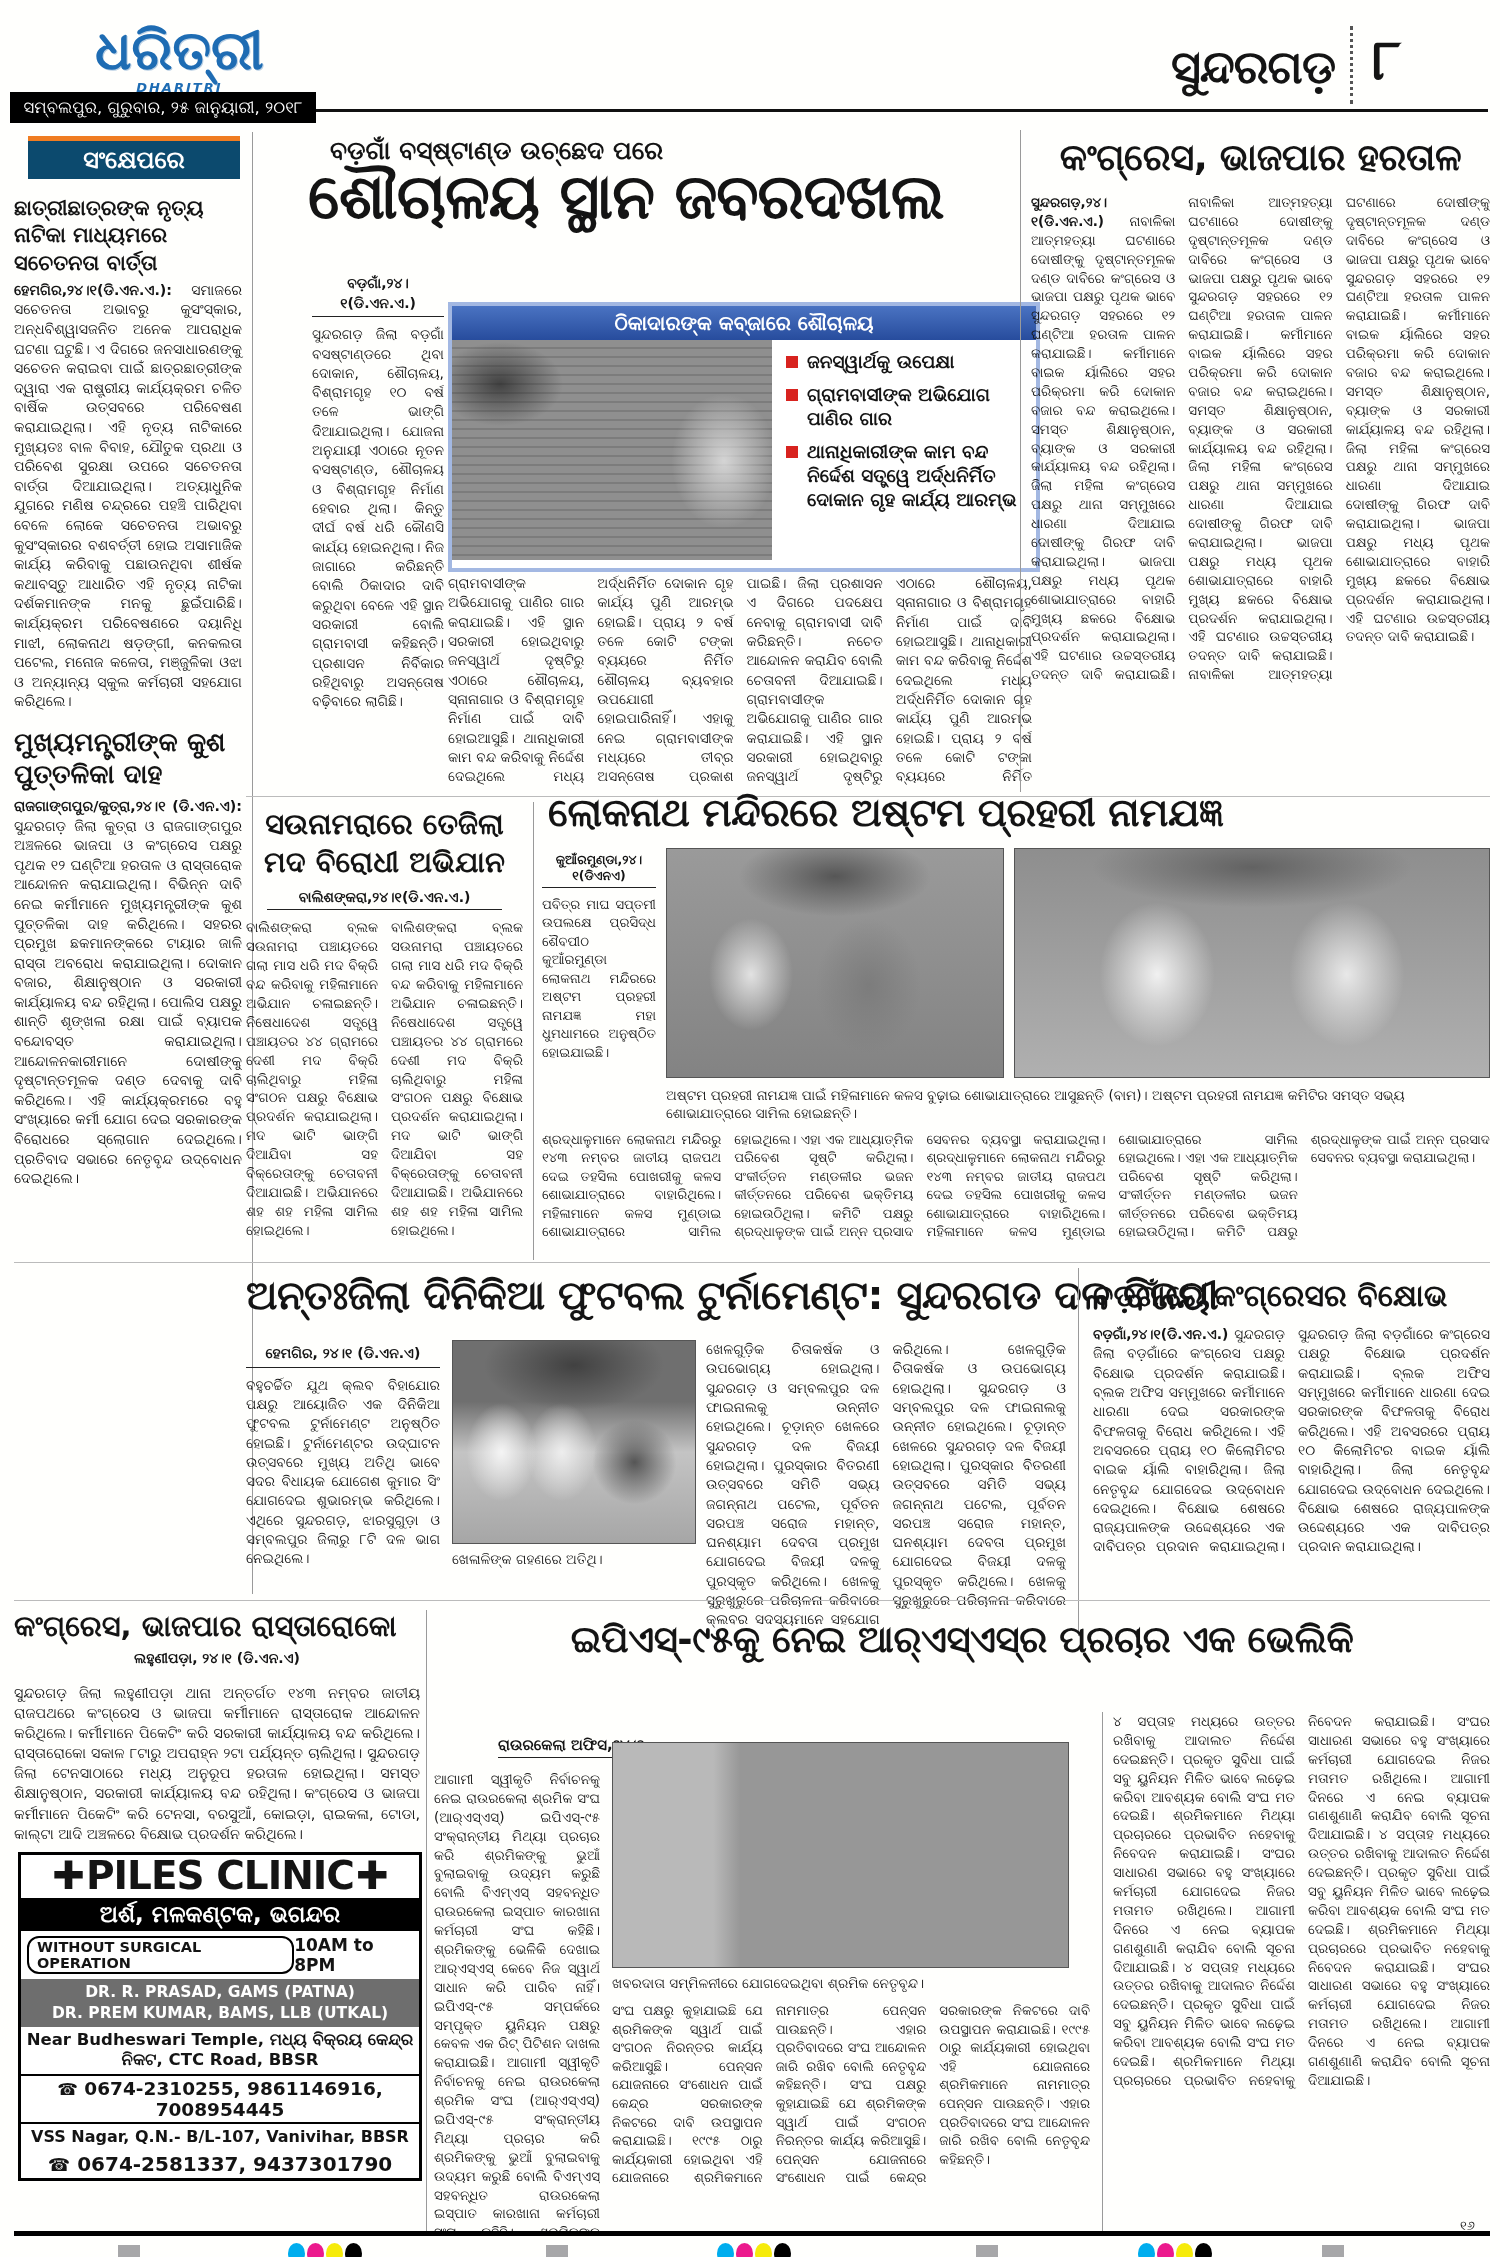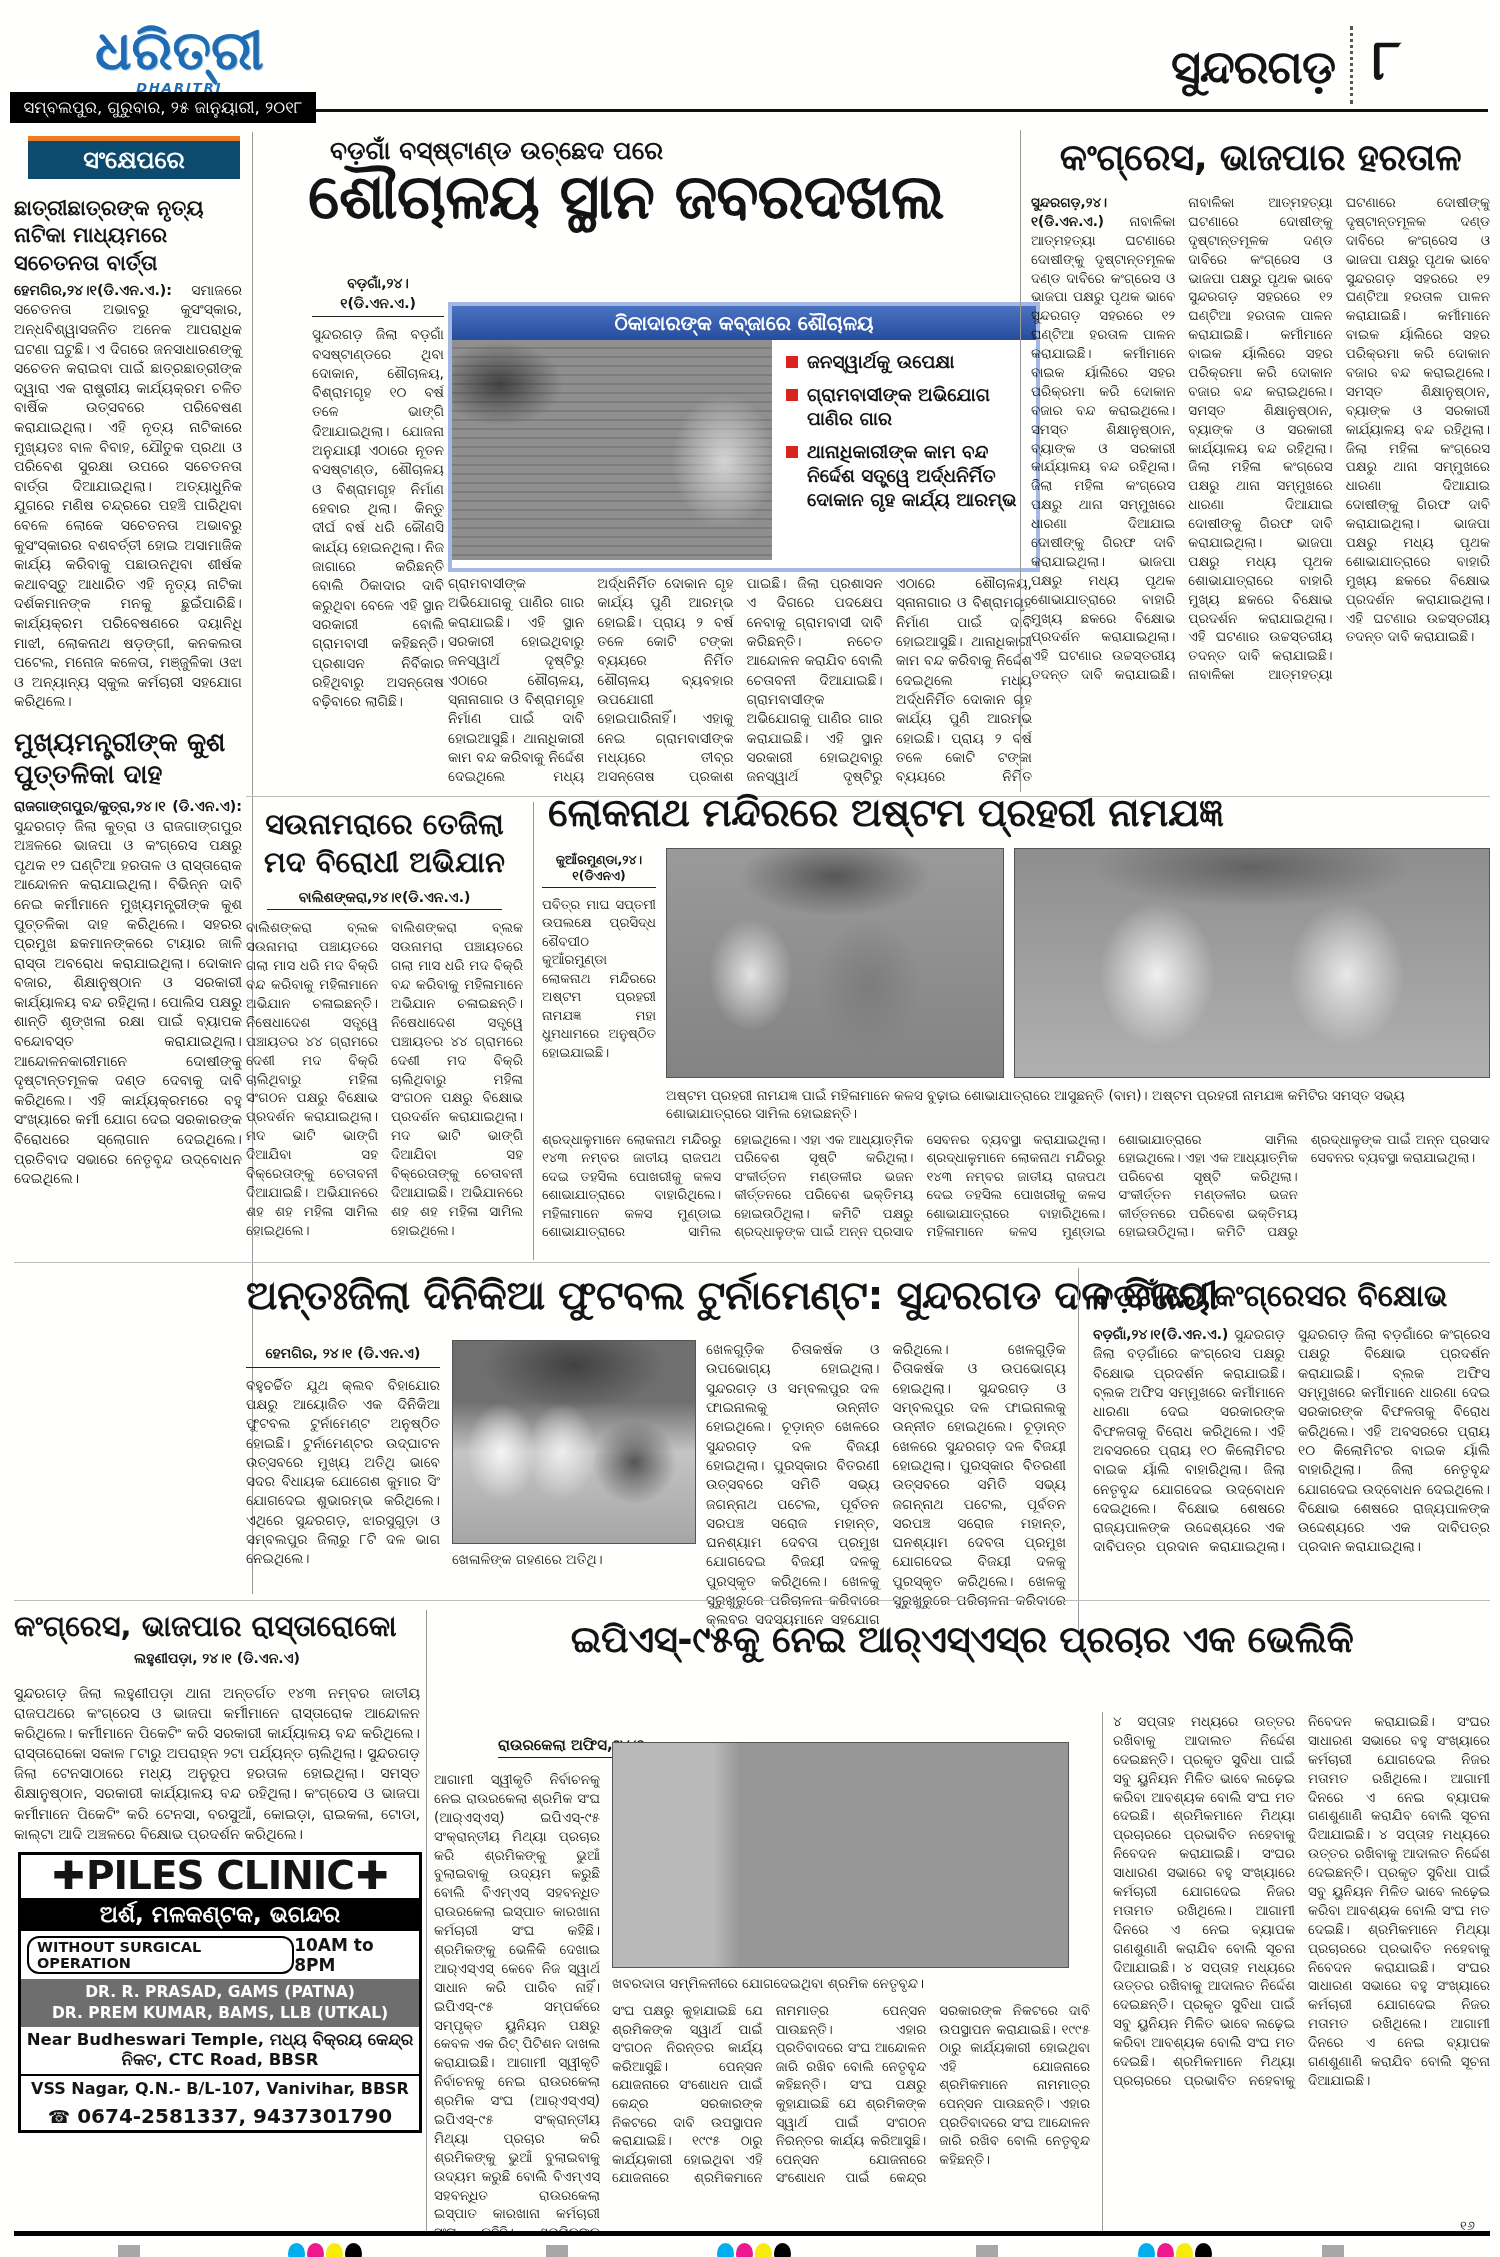--- a/index.html
+++ b/index.html
@@ -204,20 +204,21 @@
     <div class="ad-odia">ଅର୍ଶ, ମଳକଣ୍ଟକ, ଭଗନ୍ଦର</div>
     <div class="ad-row3">
       <span class="ad-wso">WITHOUT SURGICAL OPERATION</span>
       <span class="ad-hours">10AM to 8PM</span>
     </div>
     <div class="ad-docs">
       <div>DR. R. PRASAD, GAMS (PATNA)</div>
       <div>DR. PREM KUMAR, BAMS, LLB (UTKAL)</div>
     </div>
     <div class="ad-addr">Near Budheswari Temple, ମଧ୍ୟ ବିକ୍ରୟ କେନ୍ଦ୍ର ନିକଟ, CTC Road, BBSR</div>
+    <div class="ad-phone"><span class="phone-ic">☎</span> <span>0674-2310255, 9861146916, 7008954445</span></div>
     <div class="ad-addr" style="border-top:2px solid #000;font-size:16px;">VSS Nagar, Q.N.- B/L-107, Vanivihar, BBSR</div>
     <div class="ad-phone ad-phone2" style="border-top:none;"><span class="phone-ic">☎</span> <span>0674-2581337, 9437301790</span></div>
   </div>
 
   <div class="abs" style="left:426px;top:1610px;height:625px;border-left:1px solid #9a9a9a;"></div>
   <h2 class="abs big-headline" style="left:434px;top:1618px;width:1056px;margin:0;font-size:37px;text-align:center;">ଇପିଏସ୍-୯୫କୁ ନେଇ ଆର୍‌ଏସ୍‌ଏସ୍‌ର ପ୍ରଚାର ଏକ ଭେଲିକି</h2>
   <div class="abs" style="left:498px;top:1736px;font-weight:bold;font-size:15px;border-bottom:1.5px solid #222;padding-bottom:3px;">ରାଉରକେଲା ଅଫିସ,୨୪।୧</div>
   <div class="abs body-txt just" style="left:434px;top:1770px;width:166px;height:464px;font-size:13.5px;">ଆଗାମୀ ସ୍ୱୀକୃତି ନିର୍ବାଚନକୁ ନେଇ ରାଉରକେଲା ଶ୍ରମିକ ସଂଘ (ଆର୍‌ଏସ୍‌ଏସ୍) ଇପିଏସ୍-୯୫ ସଂକ୍ରାନ୍ତୀୟ ମିଥ୍ୟା ପ୍ରଚାର କରି ଶ୍ରମିକଙ୍କୁ ଭୁଆଁ ବୁଲାଇବାକୁ ଉଦ୍ୟମ କରୁଛି ବୋଲି ବିଏମ୍‌ଏସ୍ ସହବନ୍ଧିତ ରାଉରକେଲା ଇସ୍ପାତ କାରଖାନା କର୍ମଚାରୀ ସଂଘ କହିଛି। ଶ୍ରମିକଙ୍କୁ ଭେଳିକି ଦେଖାଇ ଆର୍‌ଏସ୍‌ଏସ୍ କେବେ ନିଜ ସ୍ୱାର୍ଥ ସାଧାନ କରି ପାରିବ ନାହିଁ। ଇପିଏସ୍-୯୫ ସମ୍ପର୍କରେ ସମ୍ପୃକ୍ତ ୟୁନିୟନ ପକ୍ଷରୁ କେବଳ ଏକ ରିଟ୍ ପିଟିଶନ ଦାଖଲ କରାଯାଇଛି। ଆଗାମୀ ସ୍ୱୀକୃତି ନିର୍ବାଚନକୁ ନେଇ ରାଉରକେଲା ଶ୍ରମିକ ସଂଘ (ଆର୍‌ଏସ୍‌ଏସ୍) ଇପିଏସ୍-୯୫ ସଂକ୍ରାନ୍ତୀୟ ମିଥ୍ୟା ପ୍ରଚାର କରି ଶ୍ରମିକଙ୍କୁ ଭୁଆଁ ବୁଲାଇବାକୁ ଉଦ୍ୟମ କରୁଛି ବୋଲି ବିଏମ୍‌ଏସ୍ ସହବନ୍ଧିତ ରାଉରକେଲା ଇସ୍ପାତ କାରଖାନା କର୍ମଚାରୀ ସଂଘ କହିଛି। ଶ୍ରମିକଙ୍କୁ ଭେଳିକି ଦେଖାଇ ଆର୍‌ଏସ୍‌ଏସ୍ କେବେ ନିଜ ସ୍ୱାର୍ଥ ସାଧାନ କରି ପାରିବ ନାହିଁ। ଇପିଏସ୍-୯୫ ସମ୍ପର୍କରେ ସମ୍ପୃକ୍ତ ୟୁନିୟନ ପକ୍ଷରୁ କେବଳ ଏକ ରିଟ୍ ପିଟିଶନ ଦାଖଲ କରାଯାଇଛି।</div>
   <div class="abs photo ph-meeting" style="left:612px;top:1742px;width:455px;height:224px;border:1px solid #555;"></div>
   <div class="abs caption" style="left:612px;top:1974px;width:470px;">ଖବରଦାତା ସମ୍ମିଳନୀରେ ଯୋଗଦେଇଥିବା ଶ୍ରମିକ ନେତୃବୃନ୍ଦ।</div>

